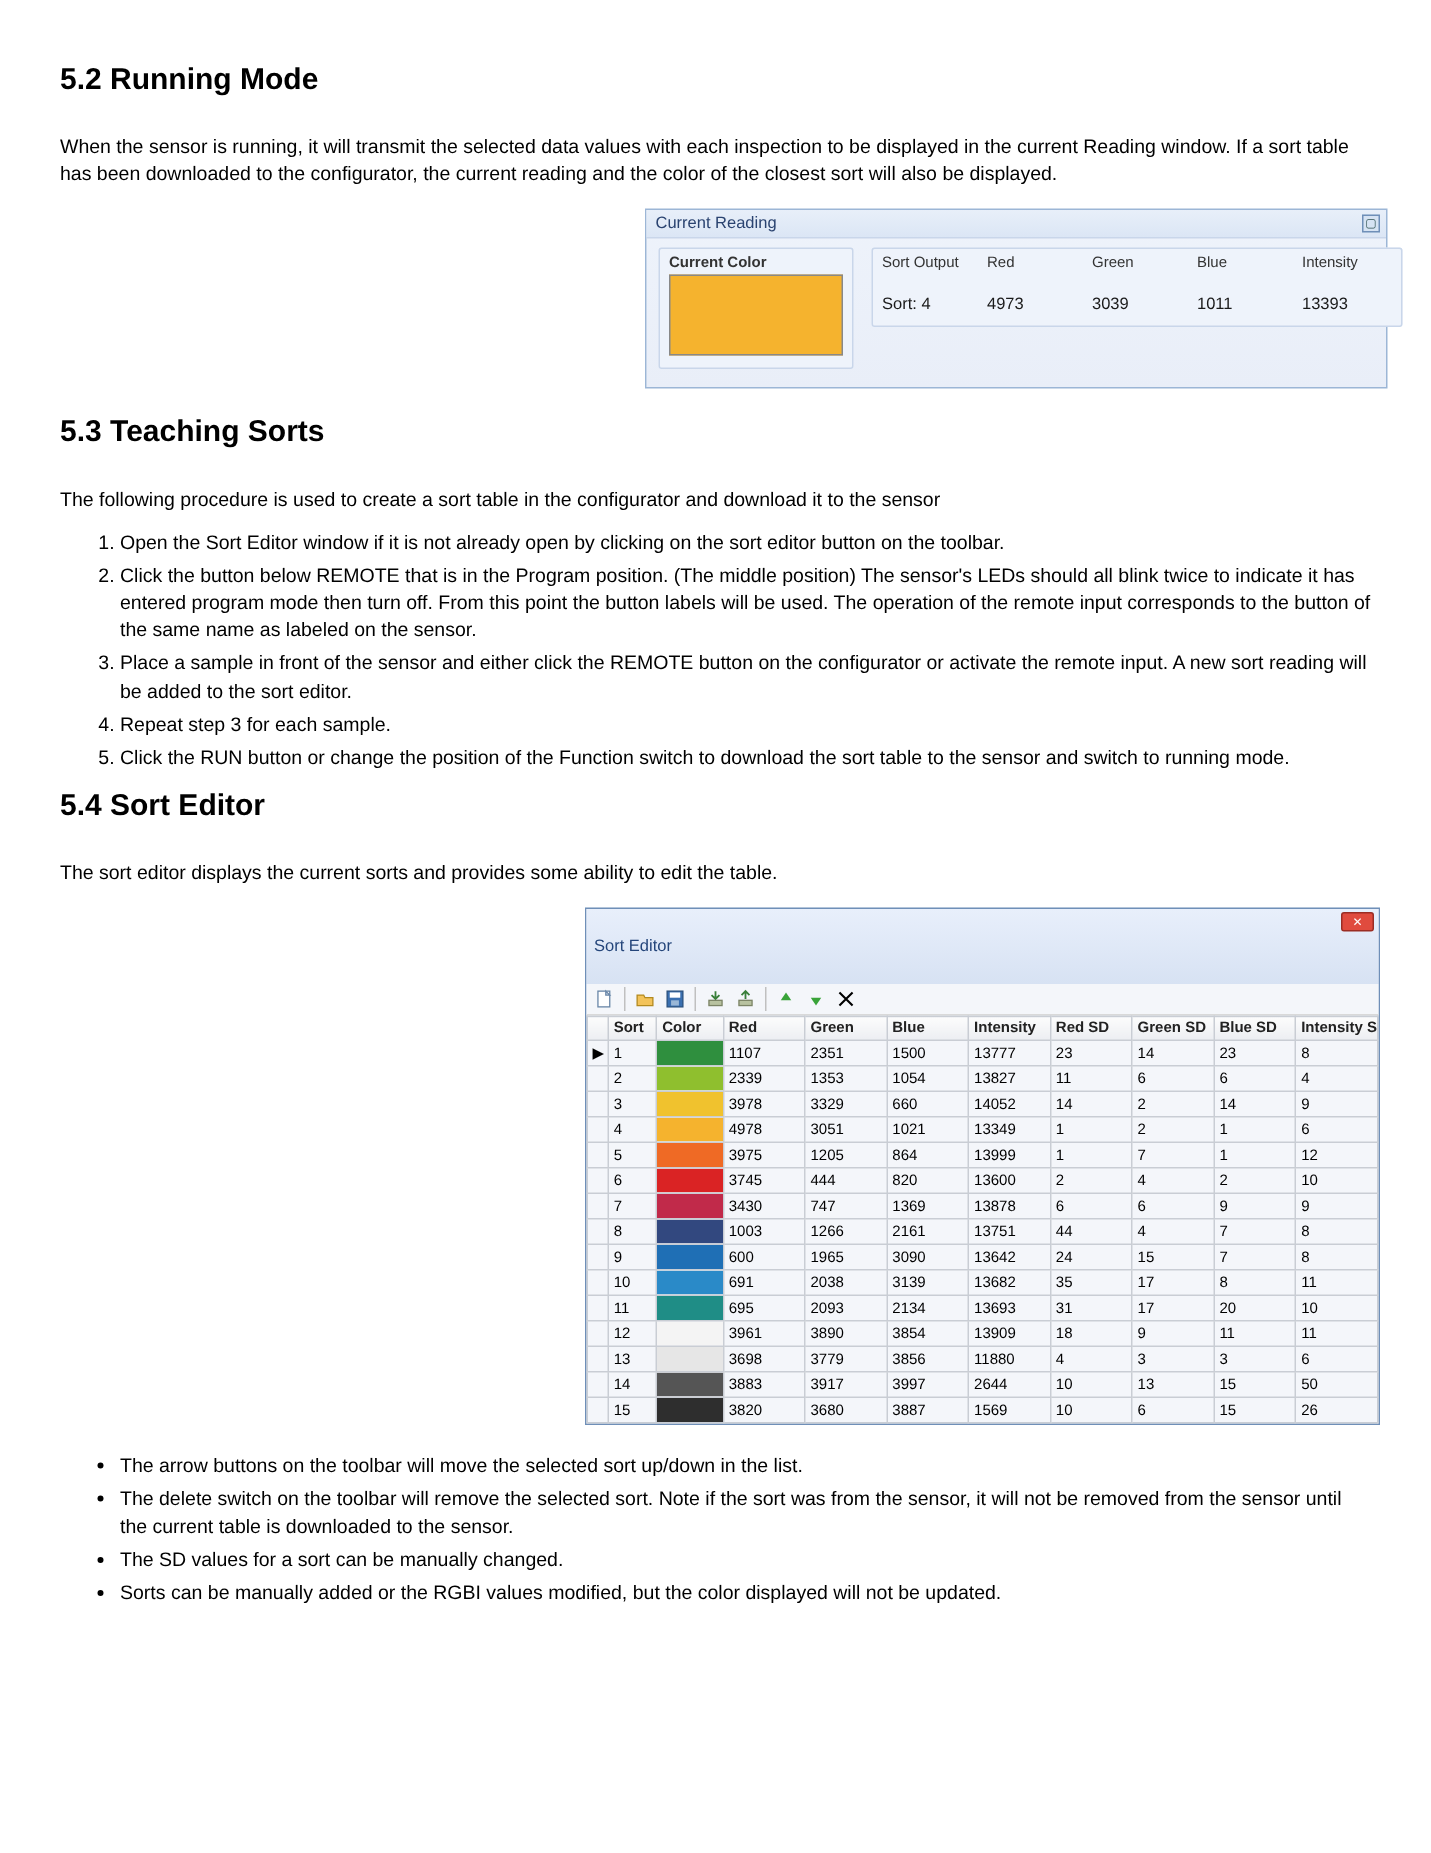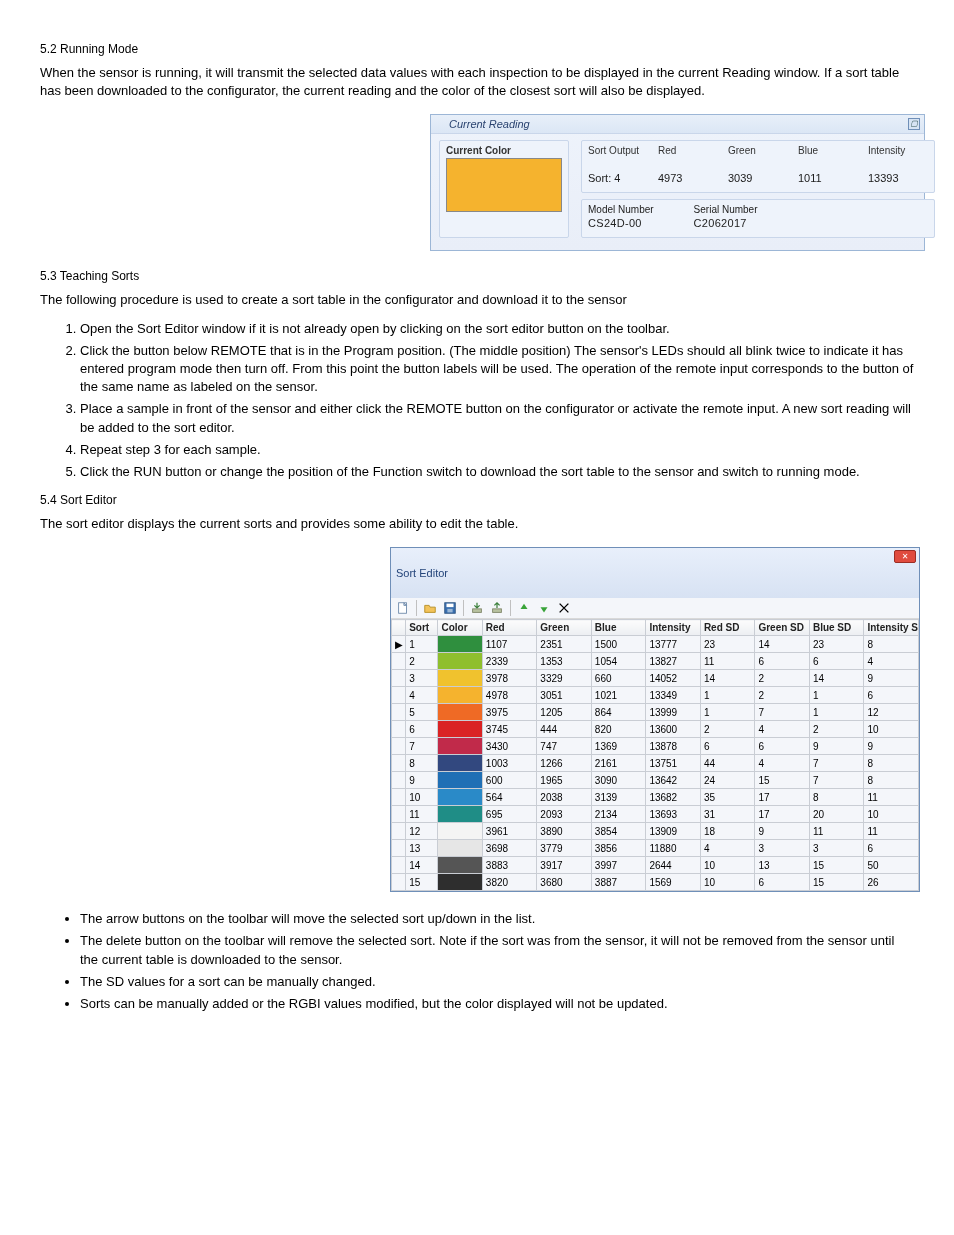--- a/index.html
+++ b/index.html
@@ -5,45 +5,44 @@
   * { box-sizing: border-box; }
   body {
     font-family: Arial, Verdana, sans-serif;
     font-size: 13px;
     color: #000;
     margin: 0;
     padding: 30px 40px;
     background: #fff;
     width: 954px;
   }
-  h2 { font-size: 12px; font-weight: normal; margin: 12px 0 8px 0; }
-  p { margin: 8px 0 10px 0; line-height: 1.4; }
+  h2 { font-size: 20px; font-weight: bold; margin: 12px 0 8px 0; }
+  p { margin: 24px 0 10px 0; line-height: 1.4; }
   ul { margin: 6px 0 10px 0; padding-left: 40px; }
   li { margin: 4px 0; line-height: 1.4; }
   ol { margin: 6px 0 10px 0; padding-left: 40px; }
 
   .fig { margin: 14px 0 18px 390px; }
   .fig-wide { margin-left: 350px; }
 
   
   .panel {
     width: 495px;
     border: 1px solid #9cb6d6;
     background: linear-gradient(#eef3fb,#e9eef8);
     font-size: 11px;
     color: #222;
   }
   .panel-title {
     background: linear-gradient(#e8eff9,#dbe6f5);
-    padding: 3px 18px;
+    padding: 3px 6px;
     color: #2a4370;
     font-weight: normal;
     border-bottom: 1px solid #c9d6ea;
     position: relative;
-    font-style: italic;
   }
   .panel-title .expand {
     position:absolute; right:4px; top:3px;
     width:12px; height:12px;
     border:1px solid #6f8fb8;
     background:#d6e3f3;
     font-size:8px; line-height:10px; text-align:center; color:#355;
   }
   .panel-body { padding:6px 6px 12px 6px; display:flex; gap:8px; }
   .group {
@@ -155,32 +154,20 @@
             <div class="rv">
               <div class="lbl">Blue</div>
               <div class="val">1011</div>
             </div>
             <div class="rv">
               <div class="lbl">Intensity</div>
               <div class="val">13393</div>
             </div>
           </div>
         </fieldset>
-        <fieldset class="group">
-          <div class="nums">
-            <div class="blk">
-              <div class="lbl">Model Number</div>
-              <div class="val">CS24D-00</div>
-            </div>
-            <div class="blk">
-              <div class="lbl">Serial Number</div>
-              <div class="val">C2062017</div>
-            </div>
-          </div>
-        </fieldset>
       </div>
     </div>
   </div>
 </div>
 
 <h2>5.3 Teaching Sorts</h2>
 <p>The following procedure is used to create a sort table in the configurator and download it to the sensor</p>
 <ol id="steps-list">
     <li>Open the Sort Editor window if it is not already open by clicking on the sort editor button on the toolbar.</li>
     <li>Click the button below REMOTE that is in the Program position. (The middle position) The sensor's LEDs should all blink twice to indicate it has entered program mode then turn off. From this point the button labels will be used. The operation of the remote input corresponds to the button of the same name as labeled on the sensor.</li>
@@ -412,21 +399,21 @@
             <td>15</td>
             <td>7</td>
             <td>8</td>
           </tr>
           <tr>
             <td class="rowmark"></td>
             <td class="sortnum">10</td>
             <td class="swcell">
               <div class="sw" style="background: rgb(42, 138, 200);"></div>
             </td>
-            <td>564</td>
+            <td>691</td>
             <td>2038</td>
             <td>3139</td>
             <td>13682</td>
             <td>35</td>
             <td>17</td>
             <td>8</td>
             <td>11</td>
           </tr>
           <tr>
             <td class="rowmark"></td>
@@ -503,16 +490,16 @@
             <td>15</td>
             <td>26</td>
           </tr>
         </tbody>
     </table>
   </div>
 </div>
 
 <ul id="bullets-list">
     <li>The arrow buttons on the toolbar will move the selected sort up/down in the list.</li>
-    <li>The delete button on the toolbar will remove the selected sort. Note if the sort was from the sensor, it will not be removed from the sensor until the current table is downloaded to the sensor.</li>
+    <li>The delete switch on the toolbar will remove the selected sort. Note if the sort was from the sensor, it will not be removed from the sensor until the current table is downloaded to the sensor.</li>
     <li>The SD values for a sort can be manually changed.</li>
     <li>Sorts can be manually added or the RGBI values modified, but the color displayed will not be updated.</li>
   </ul>
 
 </body></html>

